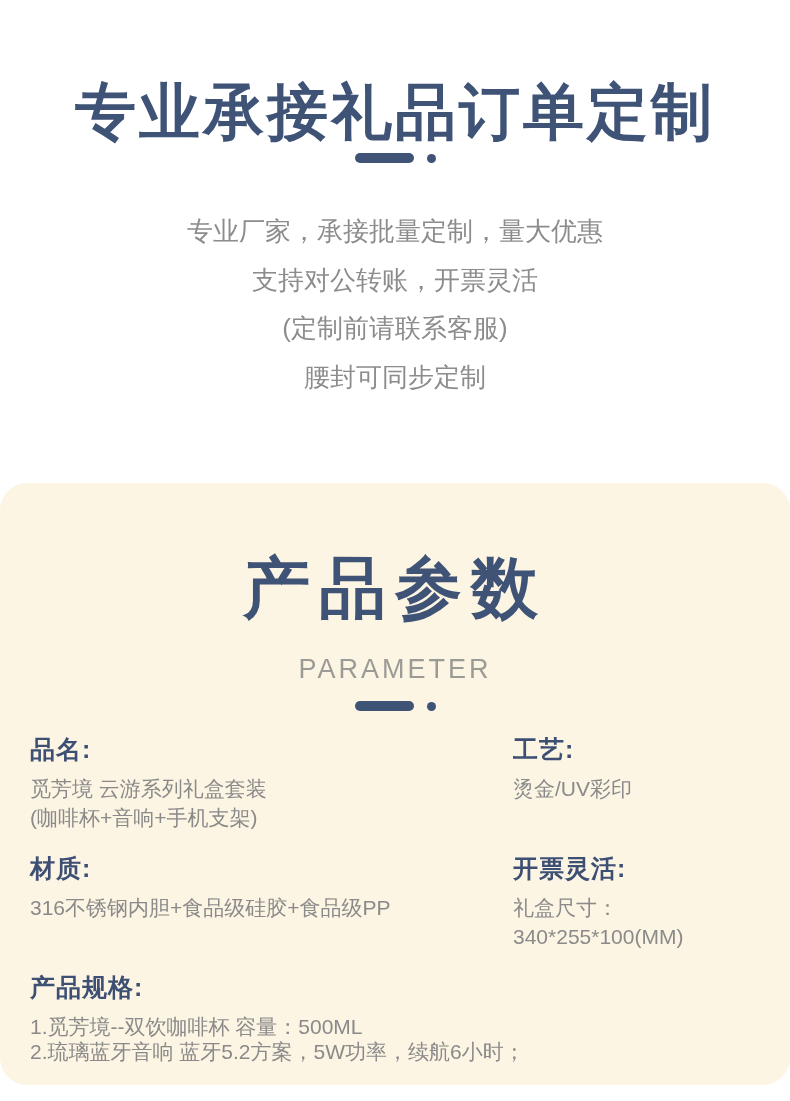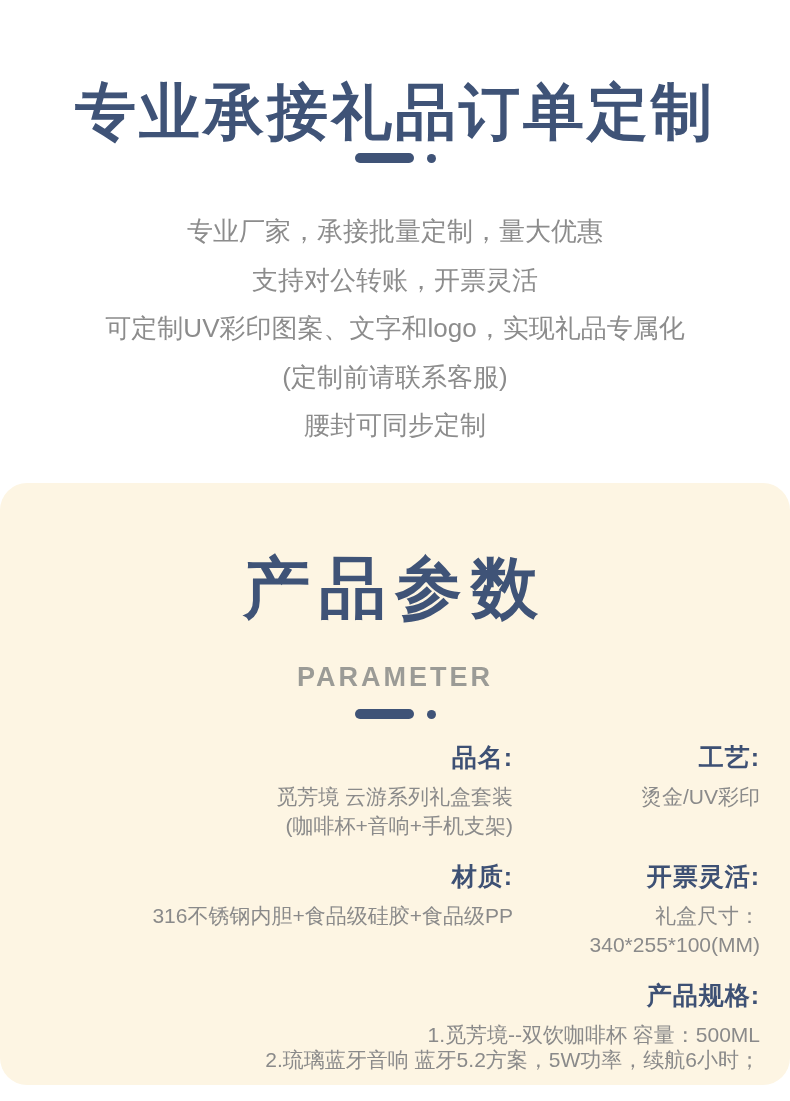--- a/index.html
+++ b/index.html
@@ -41,37 +41,37 @@
   }
   .params-title {
     margin-top: 60px;
     font-size: 67px;
     font-weight: 900;
     letter-spacing: 9px;
     color: #3f5377;
     white-space: nowrap;
   }
   .params-subtitle {
-    margin-top: 28px;
+    margin-top: 20px;
     font-size: 27px;
     letter-spacing: 3px;
     color: #9b9b96;
-    font-weight: 700;
+    font-weight: 400;
   }
   .deco-params { margin-top: 16px; }
 
   .fields {
     margin-top: 22px;
     padding: 0 30px;
     text-align: left;
     display: grid;
     grid-template-columns: 483px 1fr;
     grid-column-gap: 0;
   }
-  .field-block { margin-bottom: 20px; text-align: right; }
+  .field-block { margin-bottom: 20px; }
   .field-label {
     font-size: 25px;
     font-weight: bold;
     color: #3d5074;
     letter-spacing: 1px;
     margin-bottom: 8px;
   }
   .field-line { font-size: 21px; color: #8a8a8a; line-height: 29px; }
   .field-spec { grid-column: 1 / span 2; margin-bottom: 0; }
   .field-spec .field-line { line-height: 25px; }
@@ -84,21 +84,20 @@
 
   <section class="hero">
     <h1 class="hero-title">专业承接礼品订单定制</h1>
     <div class="deco deco-hero">
       <span class="deco-bar"></span>
       <span class="deco-dot"></span>
     </div>
     <div class="hero-lines">
       <div class="hero-line">专业厂家，承接批量定制，量大优惠</div>
       <div class="hero-line">支持对公转账，开票灵活</div>
-      <div class="hero-line">可定制UV彩印图案、文字和logo，实现礼品专属化</div>
       <div class="hero-line">(定制前请联系客服)</div>
       <div class="hero-line">腰封可同步定制</div>
     </div>
   </section>
 
   <section class="params">
     <h2 class="params-title">产品参数</h2>
     <div class="params-subtitle">PARAMETER</div>
     <div class="deco deco-params">
       <span class="deco-bar"></span>

